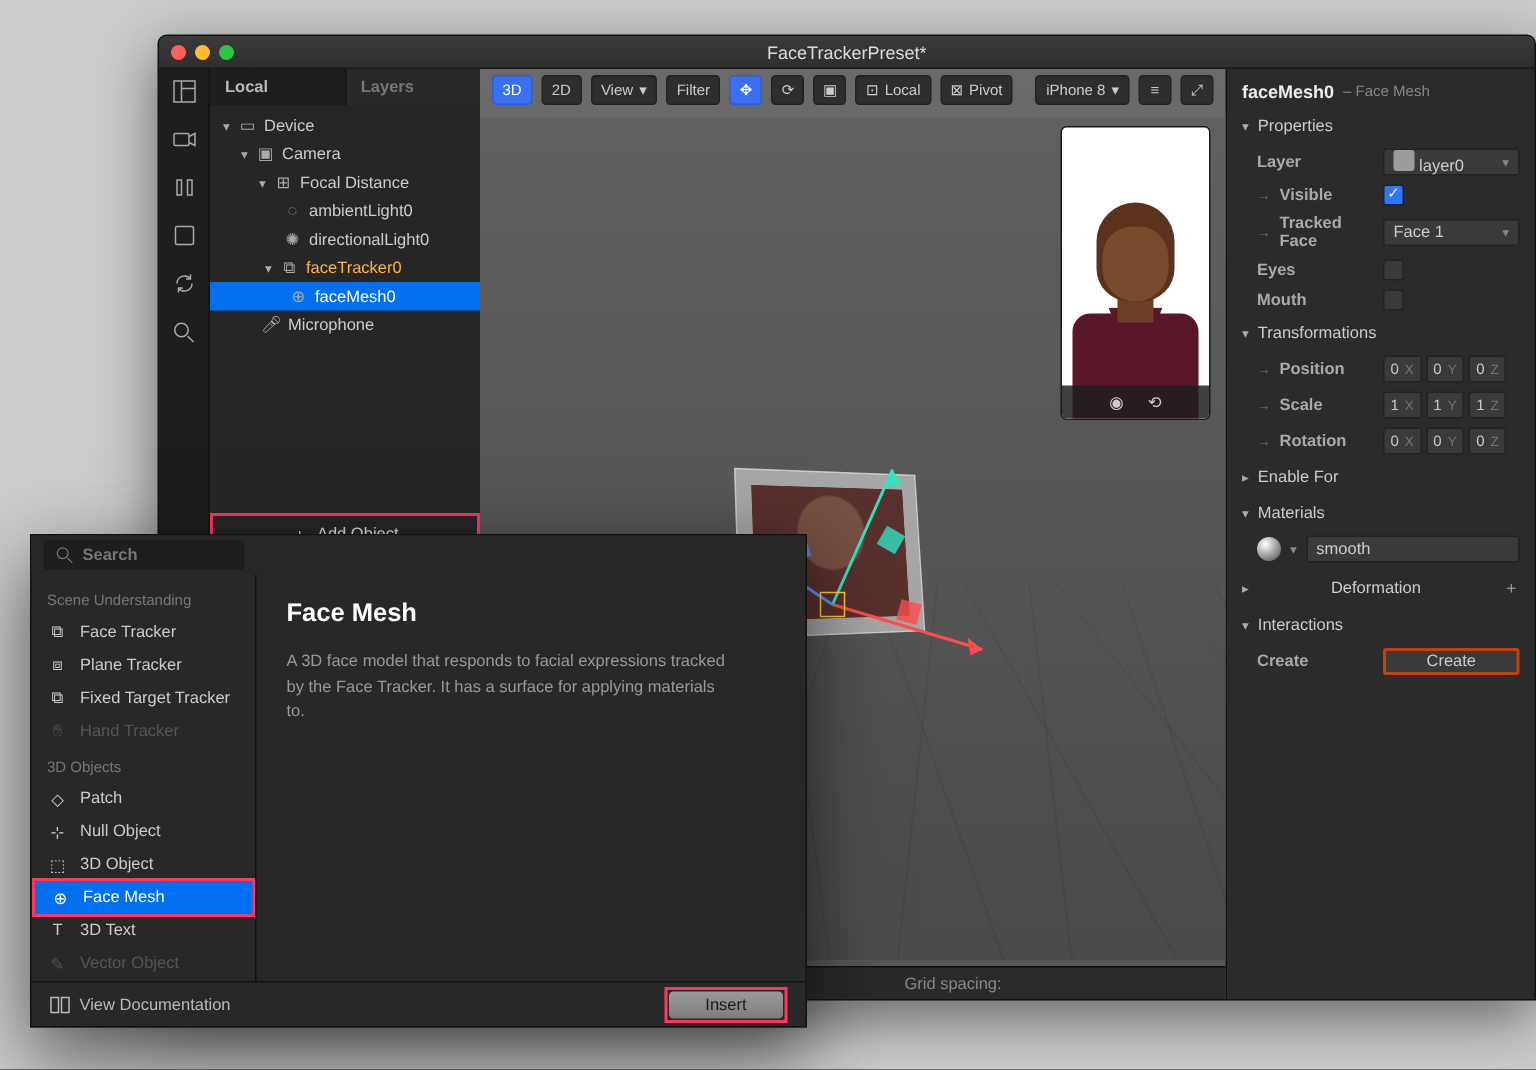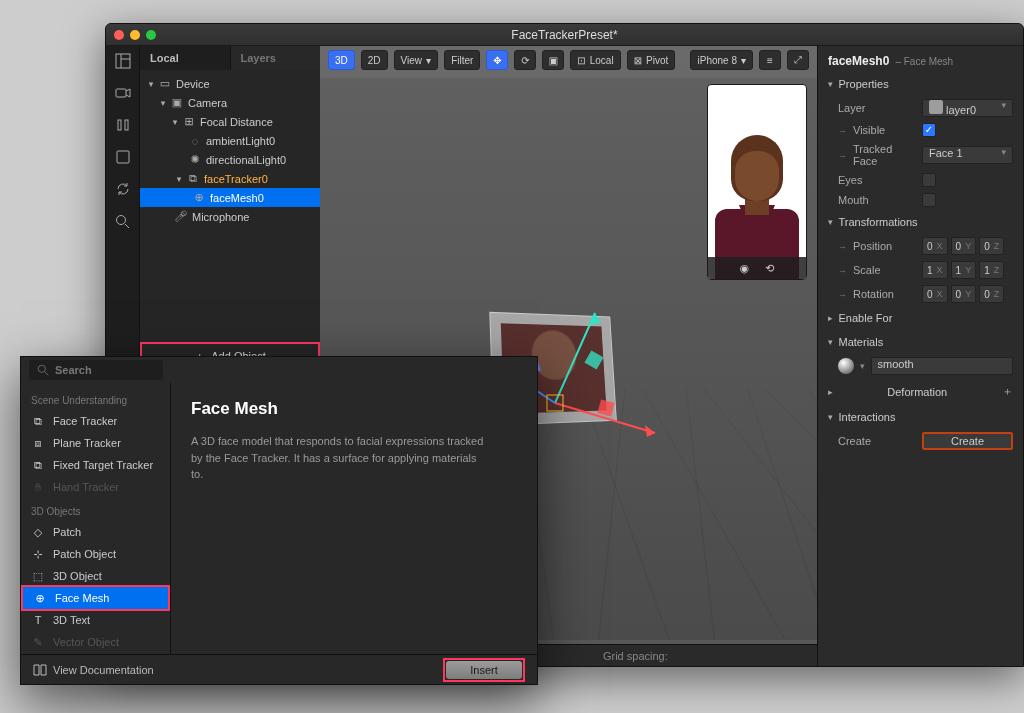--- a/index.html
+++ b/index.html
@@ -213,23 +213,23 @@
     font-size:11px;
     overflow:hidden;
   }
   .insp-head { padding:4px 10px; display:flex; align-items:center; gap:6px;}
   .insp-head b { color:#eee; font-size:12px;}
   .insp-head span { color:#888; font-size:10px;}
   .section-h { padding:6px 10px; color:#ccc; display:flex; align-items:center; gap:6px; cursor:default;}
   .section-h::before { content:"▾"; font-size:9px; color:#aaa; }
   .section-h.collapsed::before { content:"▸"; }
   .row { display:flex; align-items:center; padding:3px 10px 3px 20px; gap:6px;}
-  .row label { width:78px; color:#aaa; display:flex; align-items:center; gap:4px;}
+  .row label { width:78px; color:#aaa; display:flex; align-items:center; gap:4px;font-weight:bold;}
   .row .ctrl { flex:1; display:flex; gap:4px;}
-  .dd { flex:1; background:#3a3a3a; border:1px solid #222; height:18px; border-radius:2px; display:flex; padding:0 6px; color:#ccc; justify-content:space-between;}
+  .dd { flex:1; background:#3a3a3a; border:1px solid #222; height:18px; border-radius:2px; display:flex; align-items:center; padding:0 6px; color:#ccc; justify-content:space-between;}
   .dd .chev { font-size:9px; color:#888;}
   .chk { width:14px; height:14px; background:#3a3a3a; border:1px solid #222; border-radius:2px;}
   .chk.on { background:#2b78ff; position:relative;}
   .chk.on::after{content:"✓"; position:absolute; inset:0; color:#fff; font-size:10px; text-align:center; line-height:12px;}
   .numset { display:flex; gap:3px; flex:1;}
   .numbox { display:flex; align-items:center; background:#3a3a3a; border:1px solid #222; height:18px; border-radius:2px; padding:0 4px; color:#ccc; gap:4px; font-size:10px;}
   .numbox i{font-style:normal; color:#777; font-size:9px;}
   .insp-btn { background:#3a3a3a; border:2px solid #c2410c; height:18px; border-radius:2px; flex:1; display:flex; align-items:center; justify-content:center; color:#ccc;}
   .swatch { width:14px; height:14px; border-radius:2px; display:inline-block;}
   .layer-swatch{background:#9c9c9c;}
@@ -626,21 +626,21 @@
           <span>Hand Tracker</span>
         </div>
 
       <div class="cat-h">3D Objects</div>
       <div class="cat-item">
           <span class="cico">◇</span>
           <span>Patch</span>
         </div>
       <div class="cat-item">
           <span class="cico">⊹</span>
-          <span>Patch Object</span>
+          <span>Null Object</span>
         </div>
       <div class="cat-item">
           <span class="cico">⬚</span>
           <span>3D Object</span>
         </div>
       <div class="cat-item sel">
           <span class="cico">⊕</span>
           <span>Face Mesh</span>
         </div>
       <div class="cat-item">

